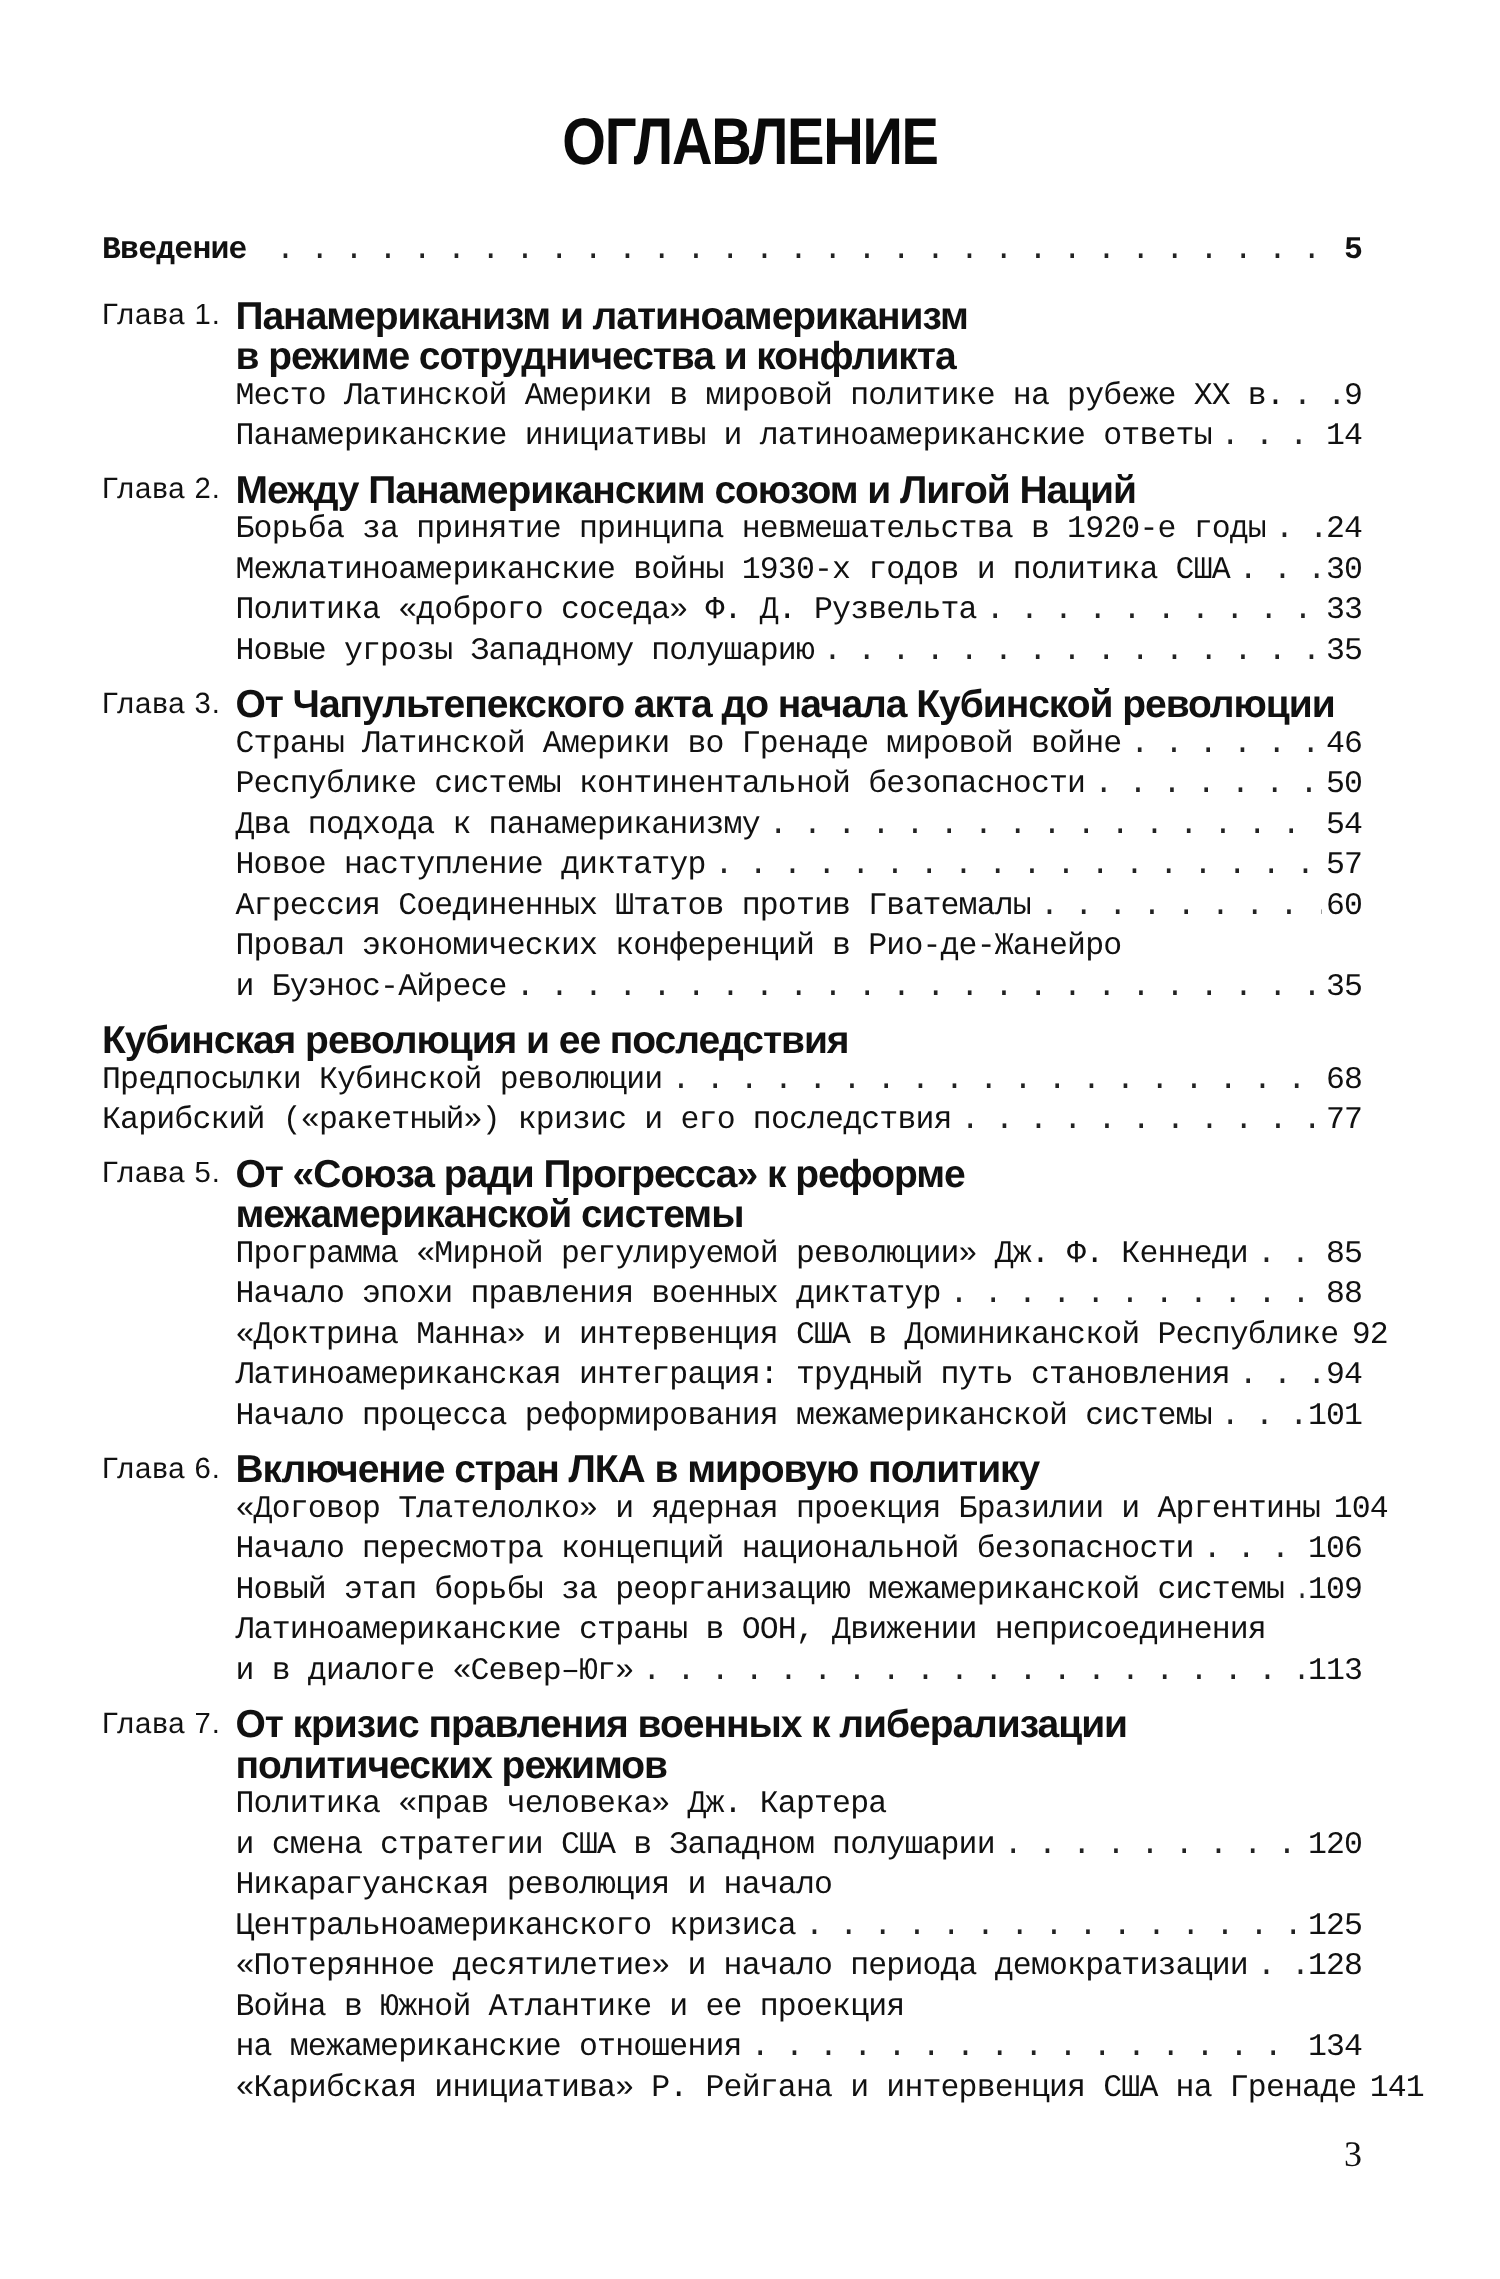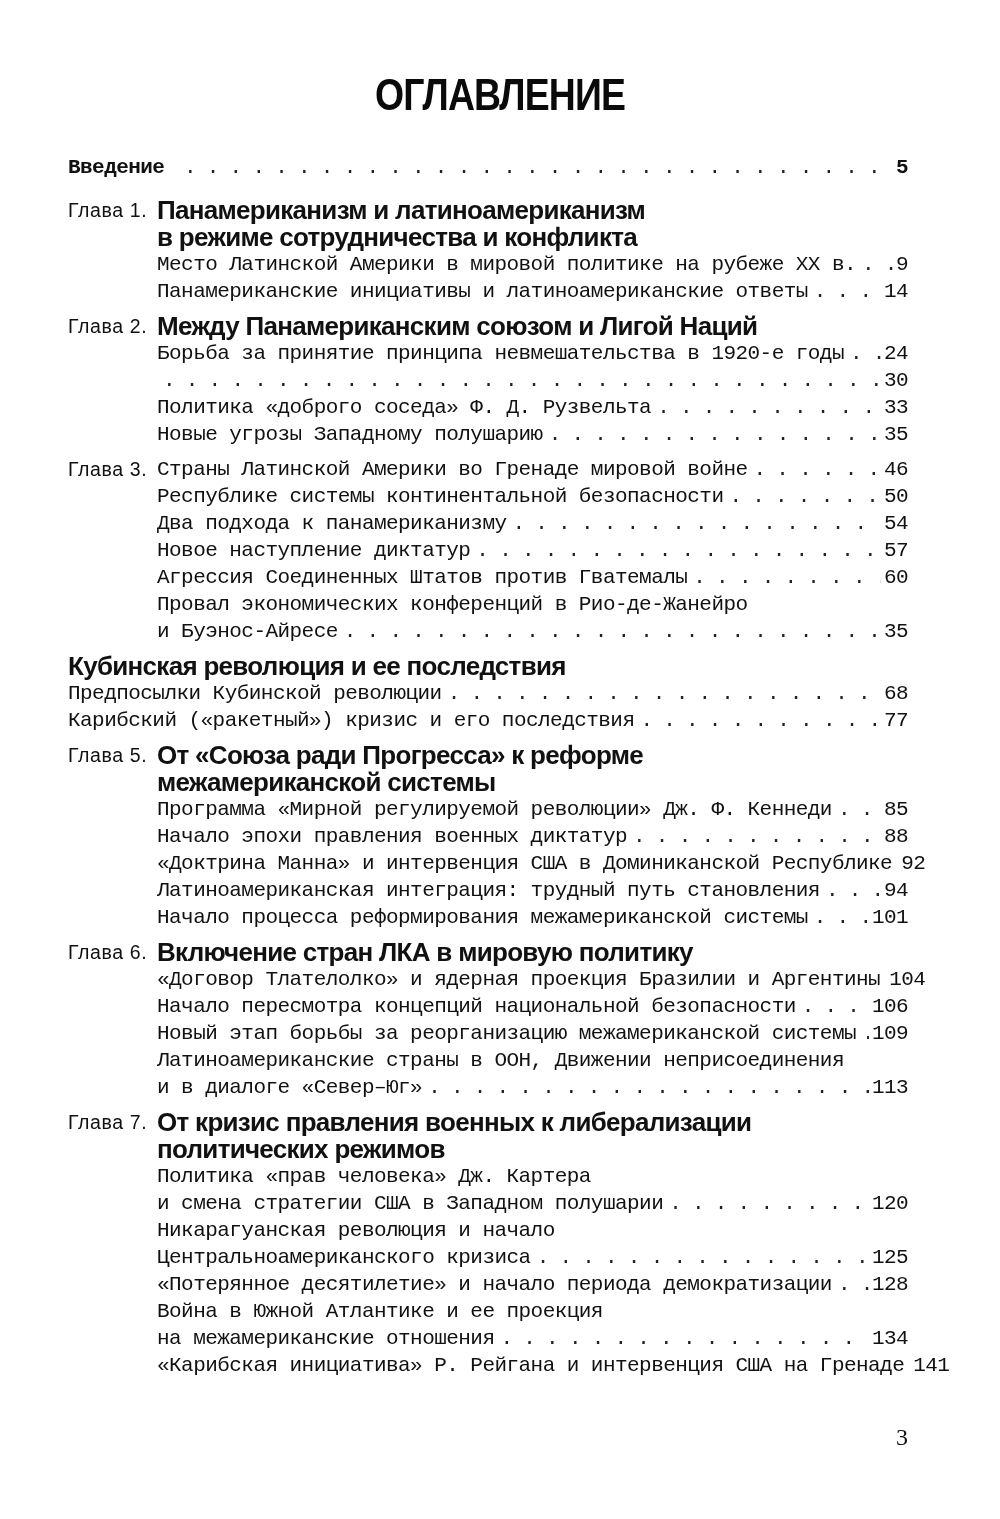--- a/index.html
+++ b/index.html
@@ -86,20 +86,21 @@
               <div class="ch-title">Между Панамериканским союзом и Лигой Наций</div>
               <div>
                 <div class="line">
                   <span class="text">Борьба за принятие принципа невмешательства в 1920-е годы</span>
                   <span class="leader"></span>
                   <span class="pg">24</span>
                 </div>
               </div>
               <div>
                 <div class="line">
+                  <span class="text">Межлатиноамериканские войны 1930-х годов и политика США</span>
                   <span class="leader"></span>
                   <span class="pg">30</span>
                 </div>
               </div>
               <div>
                 <div class="line">
                   <span class="text">Политика «доброго соседа» Ф. Д. Рузвельта</span>
                   <span class="leader"></span>
                   <span class="pg">33</span>
                 </div>
@@ -111,20 +112,21 @@
                   <span class="pg">35</span>
                 </div>
               </div>
             </div>
           </div>
         </div>
         <div class="chapter">
           <div class="ch-row">
             <div class="ch-label">Глава 3.</div>
             <div class="ch-body">
+              <div class="ch-title">От Чапультепекского акта до начала Кубинской революции</div>
               <div>
                 <div class="line">
                   <span class="text">Страны Латинской Америки во Гренаде мировой войне</span>
                   <span class="leader"></span>
                   <span class="pg">46</span>
                 </div>
               </div>
               <div>
                 <div class="line">
                   <span class="text">Республике системы континентальной безопасности</span>

